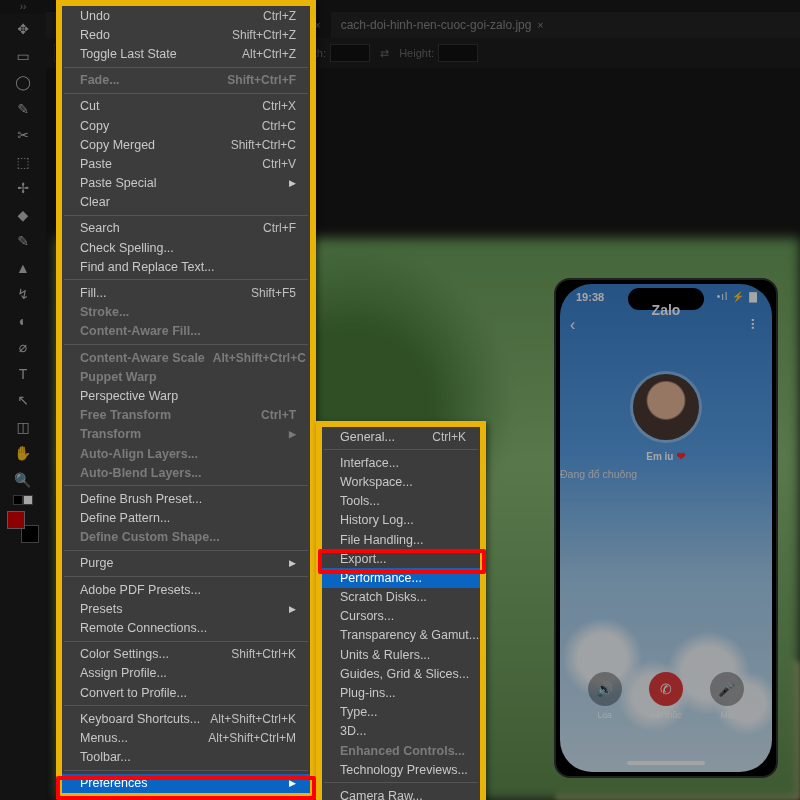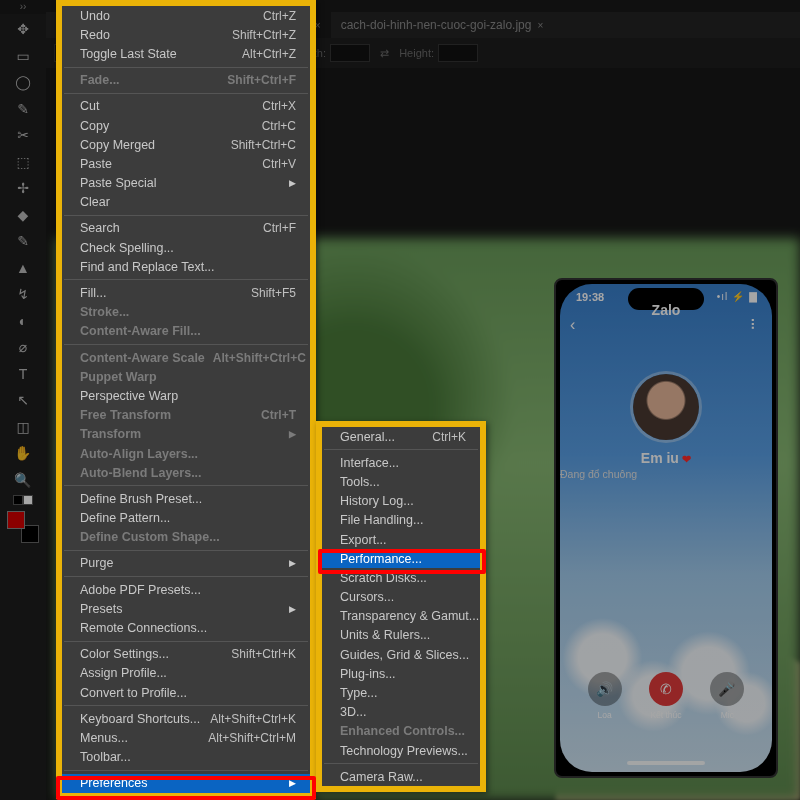--- a/index.html
+++ b/index.html
@@ -34,41 +34,41 @@
   .opt-check { width:10px; height:10px; border:1px solid #555; border-radius:2px; }
 
   
   .canvas-area { position:absolute; top:68px; left:46px; right:0; bottom:0; background:#181818; z-index:0; overflow:hidden; }
   .photo { position:absolute; top:170px; left:10px; right:0; bottom:0;
     background:
       radial-gradient(circle at 40% 30%, #4a7a3a 0 80px, transparent 160px),
       radial-gradient(circle at 10% 60%, #6aa050 0 60px, transparent 140px),
       linear-gradient(180deg,#6a9c5a 0%, #88b873 40%, #5e8a4e 100%);
     filter:blur(6px); }
-  .phone { position:absolute; top:210px; right:22px; width:224px; height:500px; background:#000; border-radius:8px; border:2px solid #333; overflow:hidden; z-index:0; }
+  .phone { position:absolute; top:210px; right:22px; width:224px; height:500px; background:#000; border-radius:16px; border:2px solid #333; overflow:hidden; z-index:0; }
   .phone-screen { position:absolute; inset:4px; border-radius:32px;
     background: linear-gradient(180deg,#3980cc 0%, #5aa0e6 35%, #a4cdee 60%, #cfe4f3 100%);
     overflow:hidden; }
   .phone-screen::after{ content:""; position:absolute; bottom:0; left:0; right:0; height:190px;
     background:
       radial-gradient(circle at 20% 40%, rgba(255,255,255,0.88) 0 24px, transparent 40px),
       radial-gradient(circle at 44% 60%, rgba(255,255,255,0.85) 0 20px, transparent 36px),
       radial-gradient(circle at 70% 48%, rgba(255,255,255,0.85) 0 26px, transparent 42px),
       radial-gradient(circle at 88% 64%, rgba(255,255,255,0.82) 0 18px, transparent 32px);
   }
   .notch { position:absolute; top:4px; left:50%; transform:translateX(-50%); width:76px; height:22px; background:#000; border-radius:14px; z-index:2;}
   .status-time { position:absolute; top:7px; left:16px; color:#fff; font-size:11px; font-weight:600; z-index:2;}
   .status-icons { position:absolute; top:7px; right:14px; color:#fff; font-size:10px; letter-spacing:1px; z-index:2;}
   .phone-title { position:absolute; top:18px; width:100%; text-align:center; color:#fff; font-weight:600; font-size:14px; z-index:2;}
   .phone-back { position:absolute; top:32px; left:10px; color:#fff; font-size:16px; z-index:2;}
   .phone-more { position:absolute; top:33px; right:12px; color:#fff; font-size:14px; z-index:2;}
   .avatar { position:absolute; top:90px; left:50%; transform:translateX(-50%); width:66px; height:66px; border-radius:50%;
     background: radial-gradient(circle at 50% 40%, #e6b79a 0 18px, #4a3a32 20px 33px);
     box-shadow:0 0 0 3px rgba(255,255,255,0.35); z-index:2;}
-  .call-name { position:absolute; top:166px; width:100%; text-align:center; color:#fff; font-size:14px; font-weight:600; z-index:2;}
+  .call-name { position:absolute; top:166px; width:100%; text-align:center; color:#fff; font-size:10px; font-weight:600; z-index:2;}
   .call-name::after{content:" ❤"; color:#ff2a2a; font-size:11px;}
   .call-state{ position:absolute; top:184px; width:100%; text-align:left; color:#e4e4e4; font-size:10.5px; z-index:2;}
   .call-btns { position:absolute; bottom:52px; width:100%; display:flex; justify-content:space-around; padding:0 14px; z-index:2;}
   .cbtn { display:flex; flex-direction:column; align-items:center; gap:4px; color:#fff; font-size:8.5px; }
   .cbtn .circ{ width:34px; height:34px; border-radius:50%; background:rgba(0,0,0,0.35); display:flex; align-items:center; justify-content:center; font-size:14px; color:#fff;}
   .cbtn.end .circ{ background:#e23b3b; }
   .home-ind{ position:absolute; bottom:7px; left:50%; transform:translateX(-50%); width:78px; height:4px; background:#fff; border-radius:3px; opacity:.9; z-index:2;}
   .hand { position:absolute; bottom:0; right:0; width:280px; height:220px;
     background: radial-gradient(circle at 70% 100%, #caa487 0 160px, transparent 161px); z-index:-1; filter:blur(2px);}
 
@@ -344,20 +344,23 @@
 <div class="menu menu2" id="menu2">
     <div class="mi">
       <span class="lbl">General...</span>
       <span class="sc">Ctrl+K</span>
     </div>
     <div class="sep"></div>
     <div class="mi">
       <span class="lbl">Interface...</span>
     </div>
     <div class="mi">
+      <span class="lbl">Workspace...</span>
+    </div>
+    <div class="mi">
       <span class="lbl">Tools...</span>
     </div>
     <div class="mi">
       <span class="lbl">History Log...</span>
     </div>
     <div class="mi">
       <span class="lbl">File Handling...</span>
     </div>
     <div class="mi">
       <span class="lbl">Export...</span>

